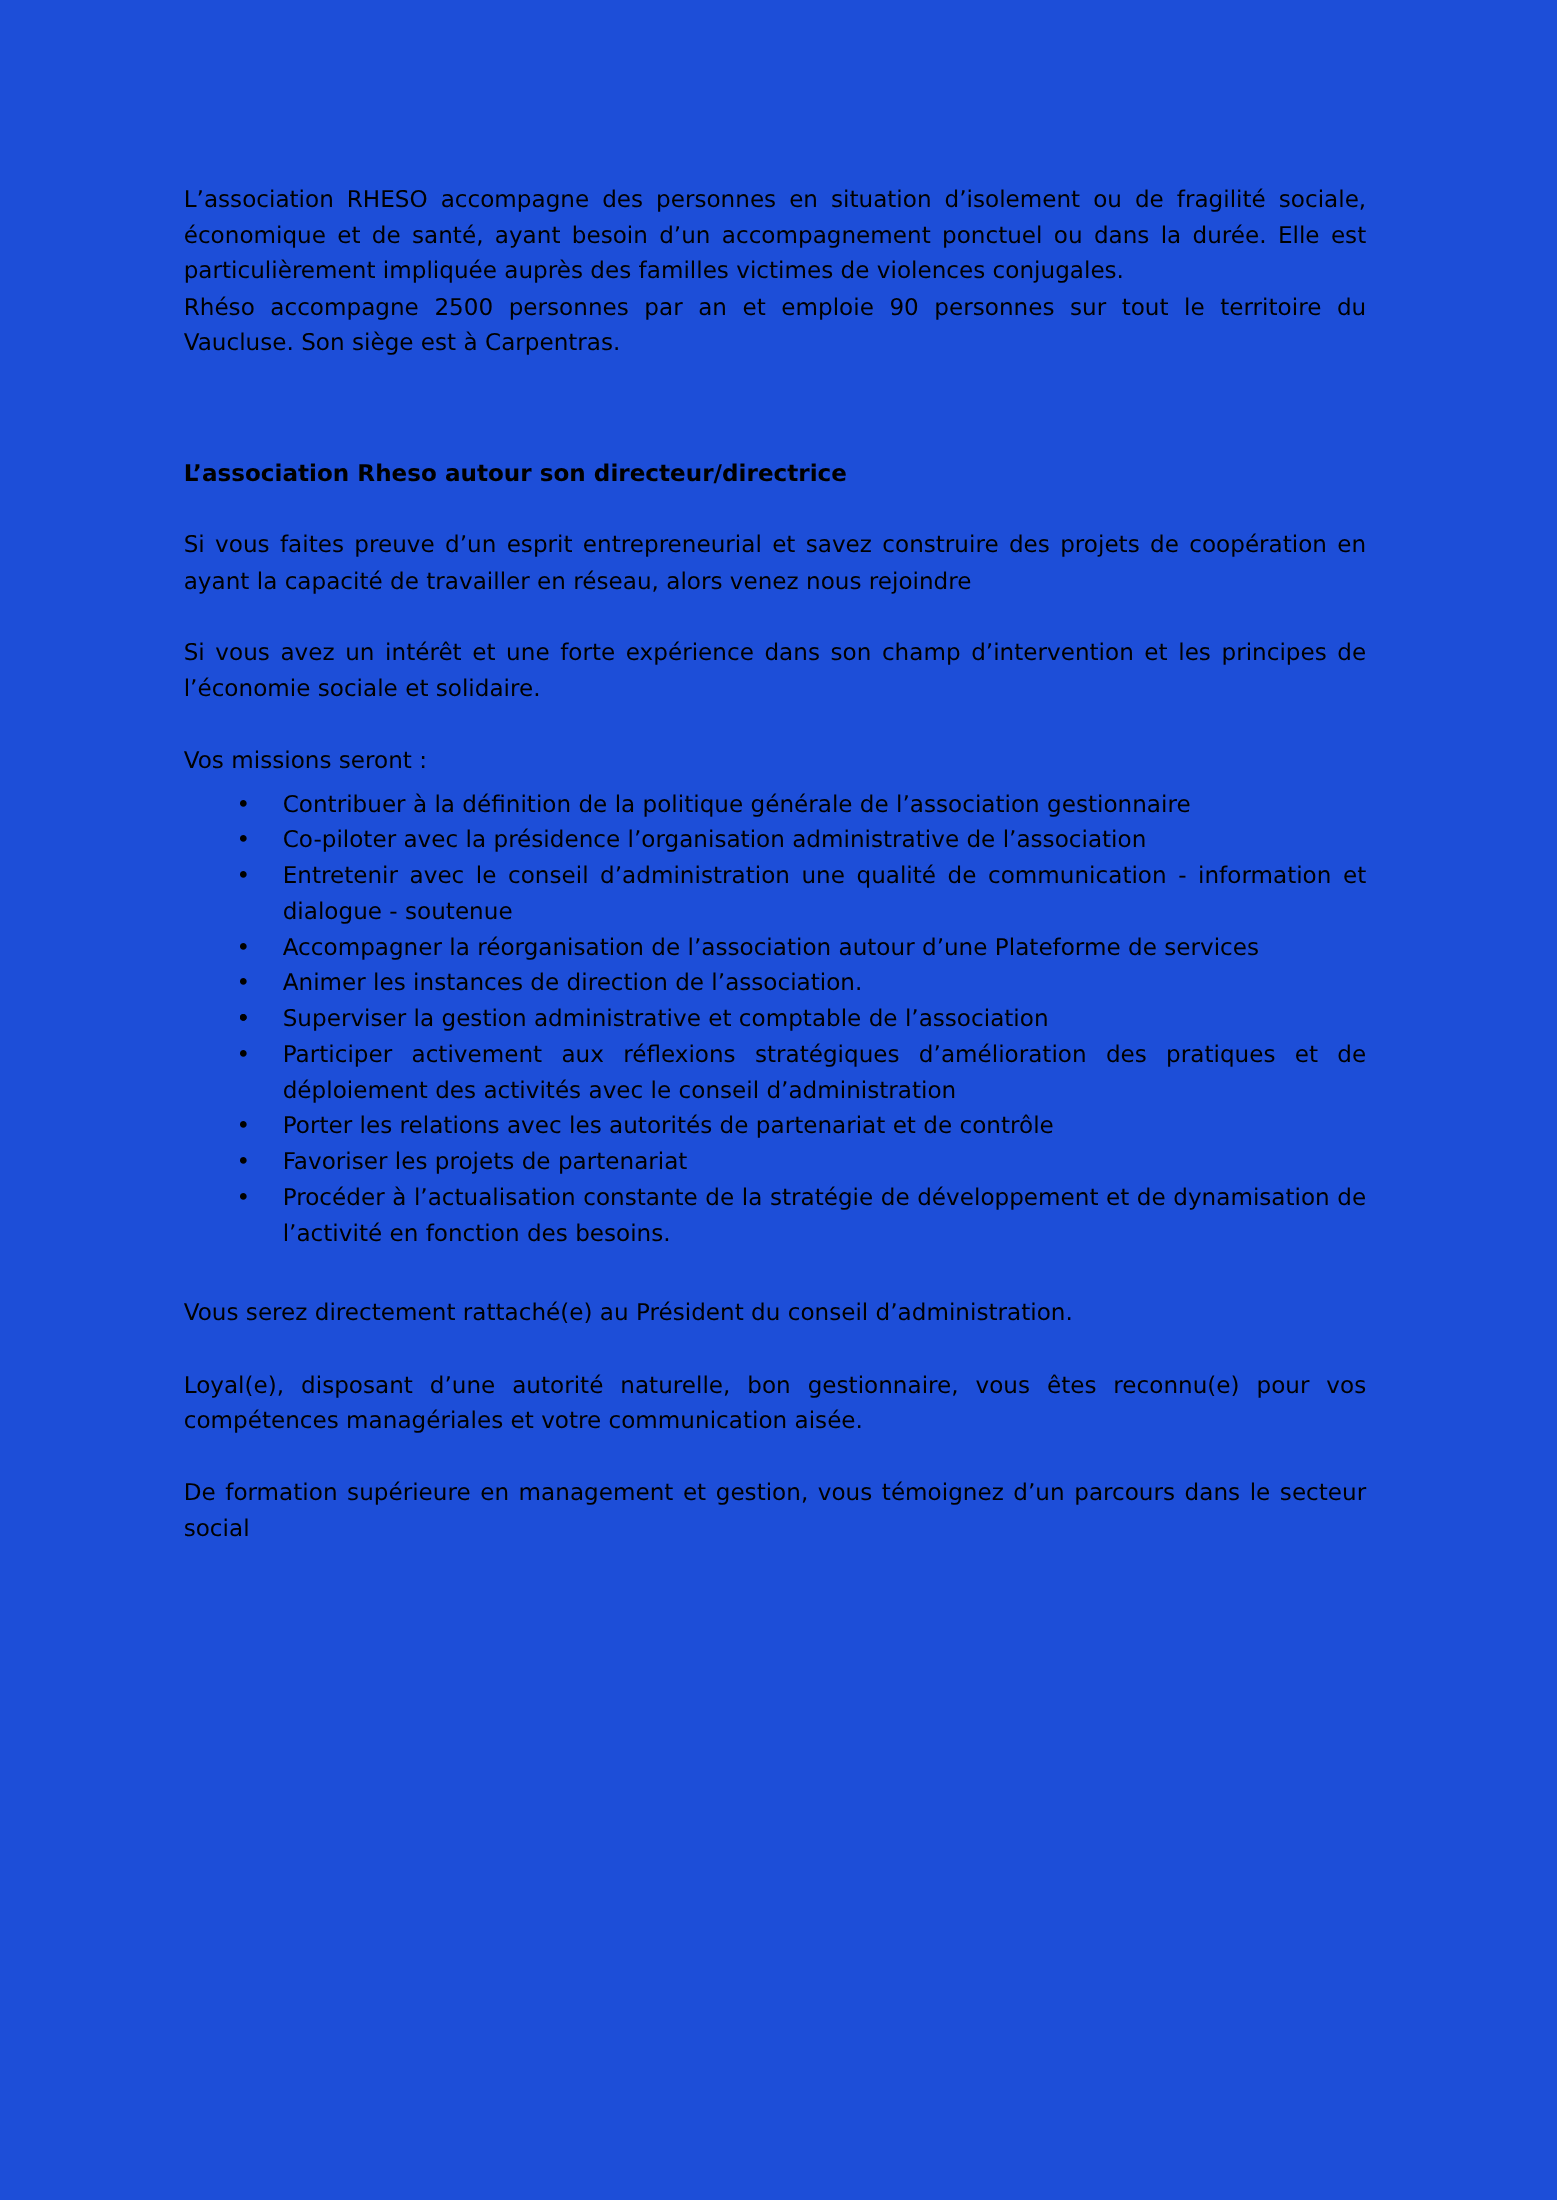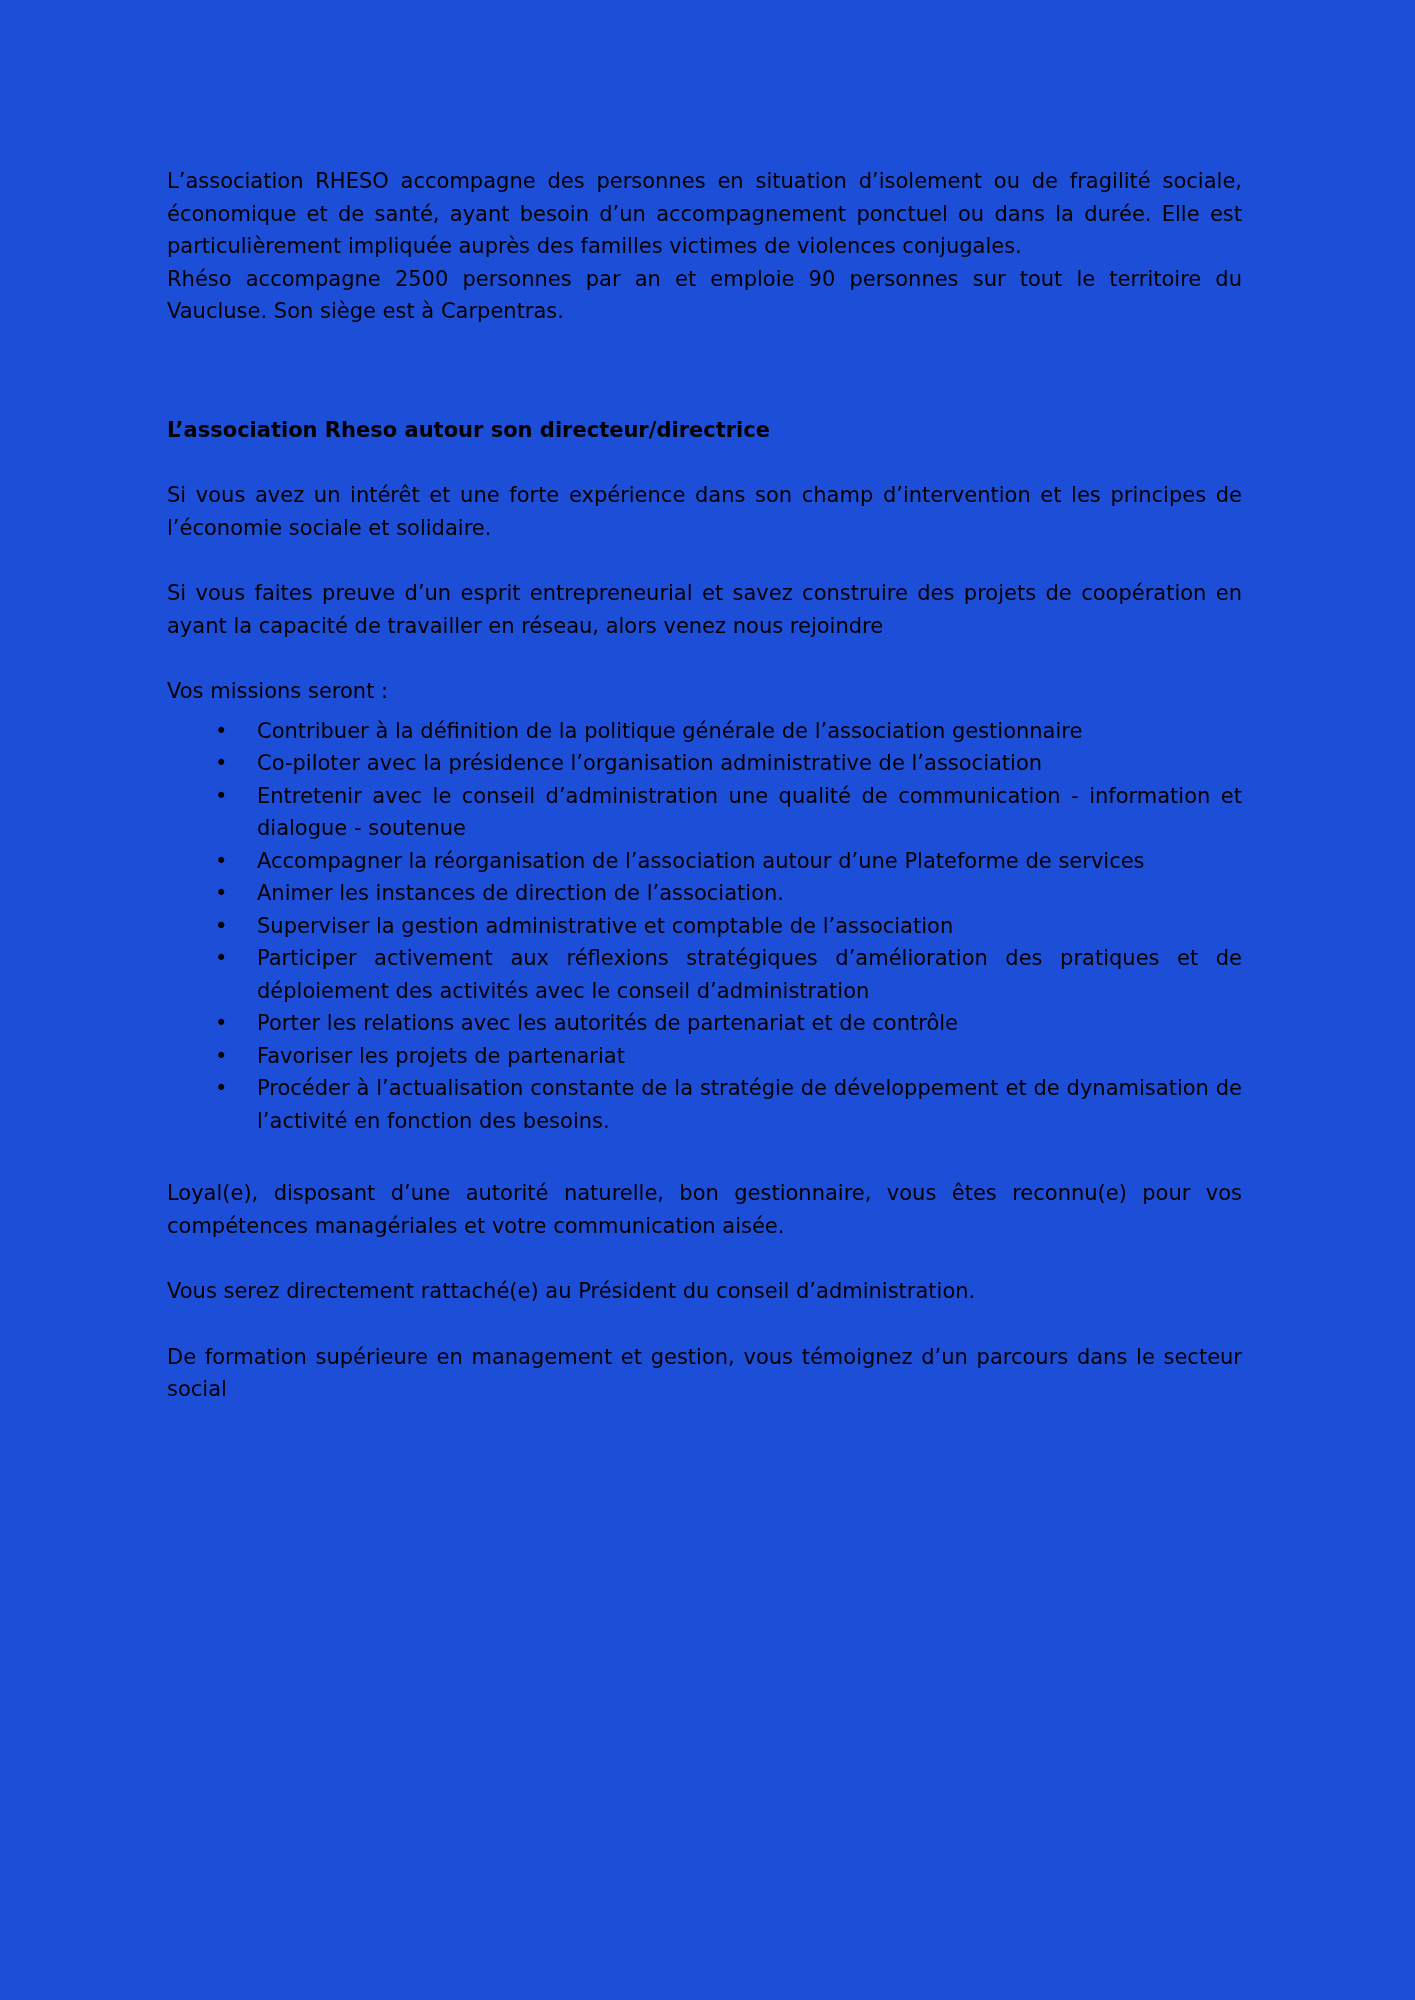--- a/index.html
+++ b/index.html
@@ -59,23 +59,23 @@
 <body>
 
 <div class="page">
 
   <p class="para tight">L’association RHESO accompagne des personnes en situation d’isolement ou de fragilité sociale, économique et de santé, ayant besoin d’un accompagnement ponctuel ou dans la durée. Elle est particulièrement impliquée auprès des familles victimes de violences conjugales.</p>
 
   <p class="para tight">Rhéso accompagne 2500 personnes par an et emploie 90 personnes sur tout le territoire du Vaucluse. Son siège est à Carpentras.</p>
 
   <h2 class="heading">L’association Rheso autour son directeur/directrice</h2>
 
+  <p class="para">Si vous faites preuve d’un esprit entrepreneurial et savez construire des projets de coopération en ayant la capacité de travailler en réseau, alors venez nous rejoindre</p>
+
   <p class="para">Si vous avez un intérêt et une forte expérience dans son champ d’intervention et les principes de l’économie sociale et solidaire.</p>
-
-  <p class="para">Si vous faites preuve d’un esprit entrepreneurial et savez construire des projets de coopération en ayant la capacité de travailler en réseau, alors venez nous rejoindre</p>
 
   <p class="para tight">Vos missions seront :</p>
 
   <ul class="missions-list">
     <li>
       <span class="bullet-glyph">•</span>
       <span>Contribuer à la définition de la politique générale de l’association gestionnaire</span>
     </li>
     <li>
       <span class="bullet-glyph">•</span>
@@ -111,20 +111,20 @@
     <li>
       <span class="bullet-glyph">•</span>
       <span>Favoriser les projets de partenariat</span>
     </li>
     <li>
       <span class="bullet-glyph">•</span>
       <span>Procéder à l’actualisation constante de la stratégie de développement et de dynamisation de l’activité en fonction des besoins.</span>
     </li>
   </ul>
 
+  <p class="para">Vous serez directement rattaché(e) au Président du conseil d’administration.</p>
+
   <p class="para">Loyal(e), disposant d’une autorité naturelle, bon gestionnaire, vous êtes reconnu(e) pour vos compétences managériales et votre communication aisée.</p>
-
-  <p class="para">Vous serez directement rattaché(e) au Président du conseil d’administration.</p>
 
   <p class="para">De formation supérieure en management et gestion, vous témoignez d’un parcours dans le secteur social</p>
 
 
 </div>
 
 </body></html>

